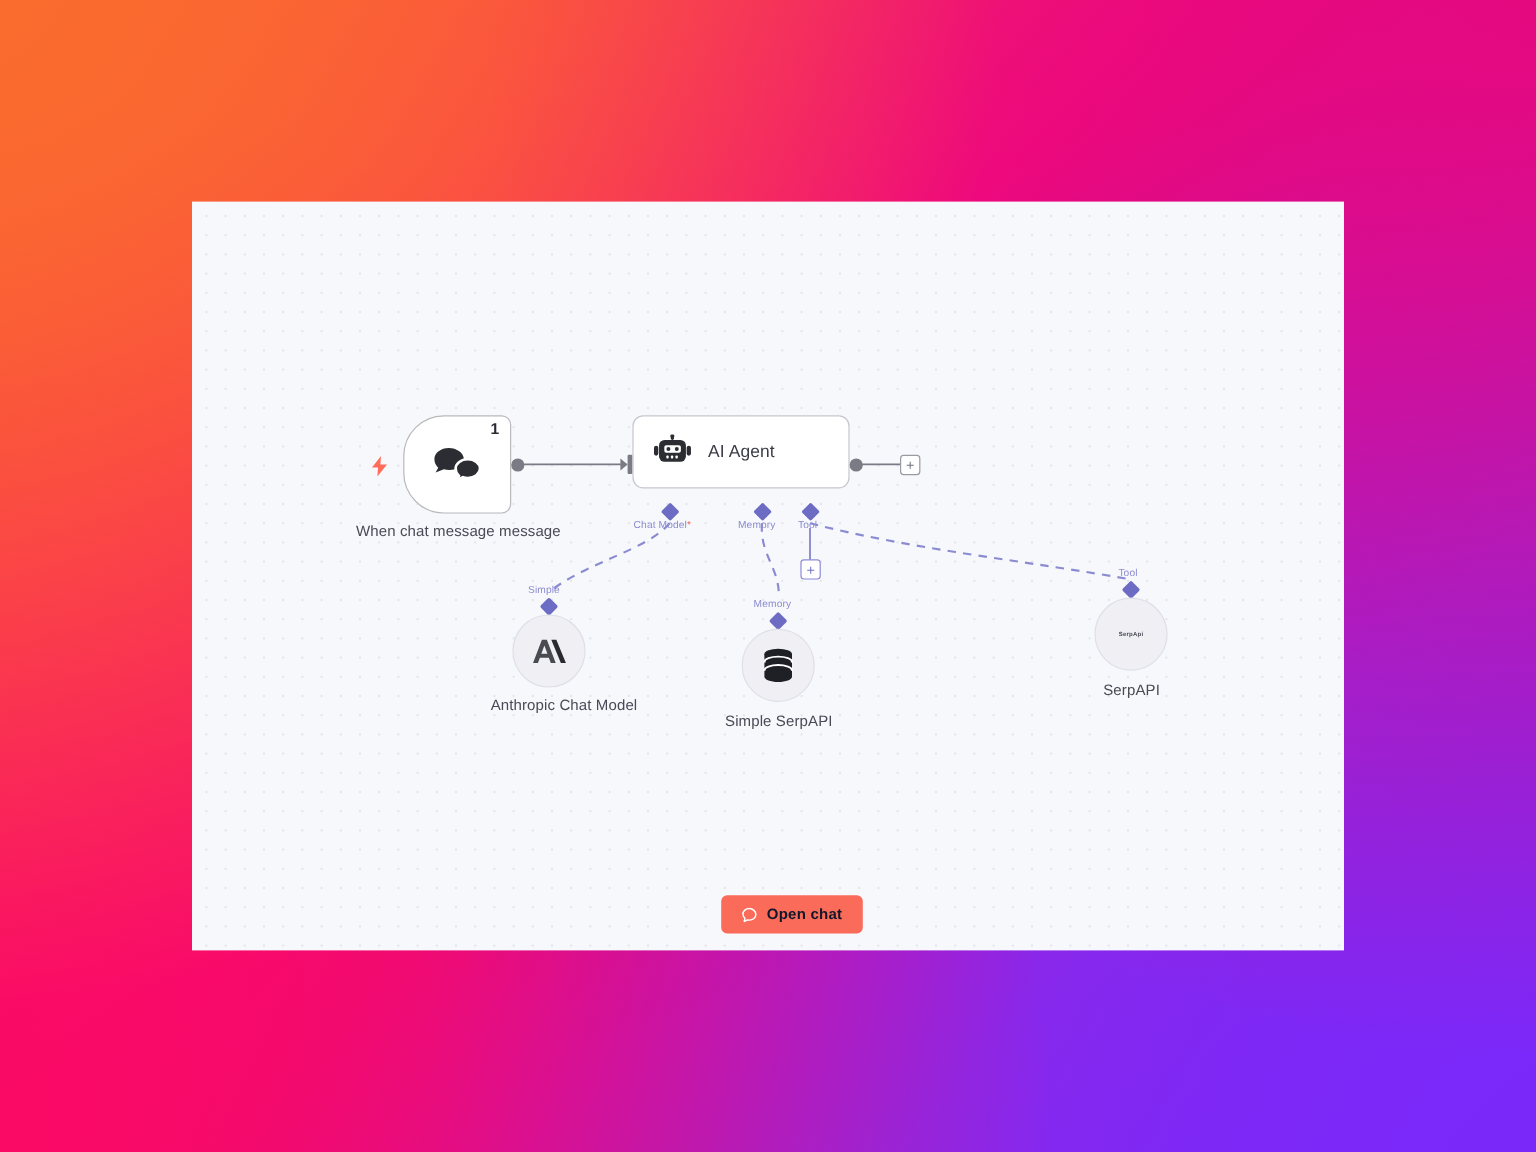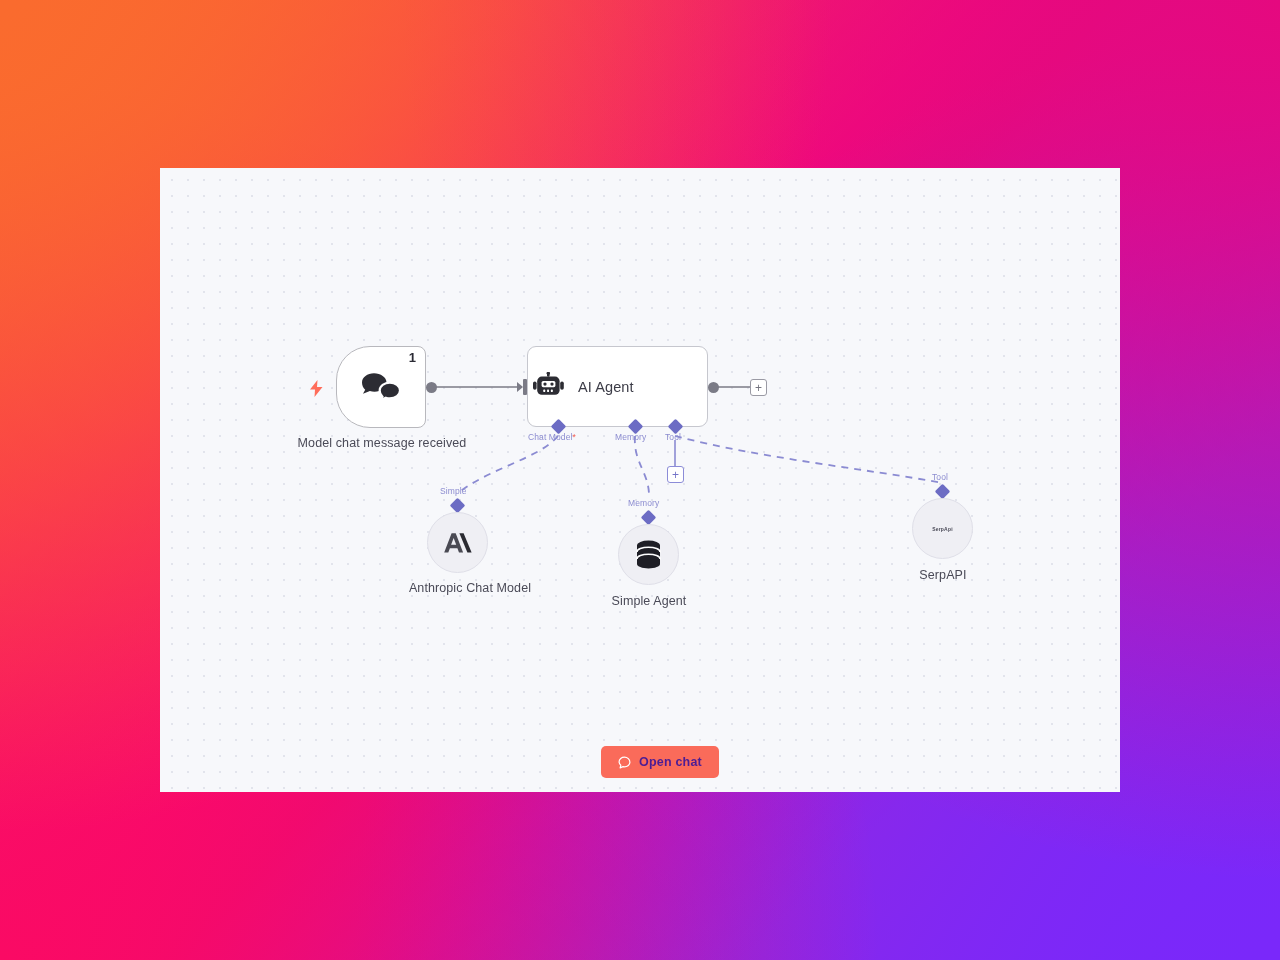--- a/index.html
+++ b/index.html
@@ -73,26 +73,26 @@
     font-size:12.5px;
     color:#4A4A57;
     line-height:15px;
     letter-spacing:.1px;
   }
 
   
   .agent-box {
     position:absolute;
     left:367px; top:178px;
-    width:181px; height:81px;
+    width:181px; height:61px;
     background:#fff;
     border:1.5px solid #C6C7CE;
     border-radius:9px;
     display:flex; align-items:center;
-    padding-left:5px;
+    padding-left:17px;
     gap:14px;
   }
   .agent-label {
     font-size:14.5px;
     color:#3C3C47;
     letter-spacing:.1px;
   }
 
   
   .dot {
@@ -161,21 +161,21 @@
     font-weight:600;
   }
 
   
   .open-chat {
     position:absolute;
     left:441px; top:578px;
     height:32px;
     padding:0 17px;
     background:#FA6B5A;
-    color:#4c1d95;
+    color:#0f172a;
     border:none;
     border-radius:5px;
     font-size:12.5px;
     font-weight:700;
     letter-spacing:.2px;
     display:flex; align-items:center; gap:8px;
     cursor:pointer;
     font-family:"Liberation Sans", sans-serif;
   }
 </style>
@@ -210,21 +210,21 @@
     </div>
 
     <div class="trigger-box">
       <span class="trigger-badge">1</span>
       <svg class="chat-icon" viewBox="0 0 44 34">
         <path d="M27.5 12.5c0 5.1-5.4 9.2-12 9.2-1.6 0-3.2-.24-4.6-.68L4 23.8l2.2-4.1C4.1 17.9 3 15.35 3 12.5 3 7.4 8.4 3.3 15 3.3s12.5 4.1 12.5 9.2z" fill="#2C2C33"></path>
         <path d="M41 20.5c0 4.3-4.6 7.8-10.2 7.8-1.4 0-2.7-.2-3.9-.58L21.5 30l1.9-3.5c-1.8-1.5-2.7-3.6-2.7-6 0-4.3 4.6-7.8 10.1-7.8S41 16.2 41 20.5z" fill="#2C2C33" stroke="#FFFFFF" stroke-width="2.2"></path>
       </svg>
     </div>
     <div class="dot" style="left:266px; top:214px;"></div>
-    <div class="node-caption" style="left:122px; top:268px; width:200px;">Model chat message received</div>
+    <div class="node-caption" style="left:122px; top:268px; width:200px;">When chat message message</div>
 
     <div class="in-arrow" style="left:357px; top:214px;"></div>
     <div class="in-bar" style="left:363px; top:211px;"></div>
 
     <div class="agent-box">
       <svg width="31" height="29" viewBox="0 0 31 29">
         <rect x="14" y="0.5" width="2.6" height="4.2" rx="1.2" fill="#2C2C33"></rect>
         <circle cx="15.3" cy="1.3" r="1.7" fill="#2C2C33"></circle>
         <rect x="4.2" y="4.6" width="22.4" height="18.2" rx="4.6" fill="#2C2C33"></rect>
         <rect x="8.6" y="9" width="13.8" height="6.2" rx="1.6" fill="#FFFFFF"></rect>
@@ -268,21 +268,21 @@
     <div class="circ-node" style="left:458px; top:356px;">
       <svg width="27" height="29" viewBox="0 0 27 29">
         <ellipse cx="13.5" cy="5" rx="11.5" ry="4.4" fill="#1F1F26"></ellipse>
         <path d="M2 5 v6.2 c0 2.4 5.15 4.4 11.5 4.4 S25 13.6 25 11.2 V5" fill="#1F1F26"></path>
         <ellipse cx="13.5" cy="11.6" rx="11.5" ry="4.4" fill="#1F1F26" stroke="#FFFFFF" stroke-width="1.6"></ellipse>
         <path d="M2 12 v6.2 c0 2.4 5.15 4.4 11.5 4.4 S25 20.6 25 18.2 V12" fill="#1F1F26"></path>
         <ellipse cx="13.5" cy="18.6" rx="11.5" ry="4.4" fill="#1F1F26" stroke="#FFFFFF" stroke-width="1.6"></ellipse>
         <path d="M2 19 v5 c0 2.4 5.15 4.4 11.5 4.4 S25 26.4 25 24 V19" fill="#1F1F26"></path>
       </svg>
     </div>
-    <div class="node-caption" style="left:413px; top:426px; width:152px;">Simple Agent</div>
+    <div class="node-caption" style="left:413px; top:426px; width:152px;">Simple SerpAPI</div>
 
     <div class="sub-label" style="left:772px; top:304px;">Tool</div>
     <div class="diamond" style="left:777px; top:318px;"></div>
     <div class="circ-node" style="left:752px; top:330px;">
       <span class="serp-text">SerpApi</span>
     </div>
     <div class="node-caption" style="left:707px; top:400px; width:152px;">SerpAPI</div>
 
     <button class="open-chat">
       <svg width="13" height="13" viewBox="0 0 14 14">

